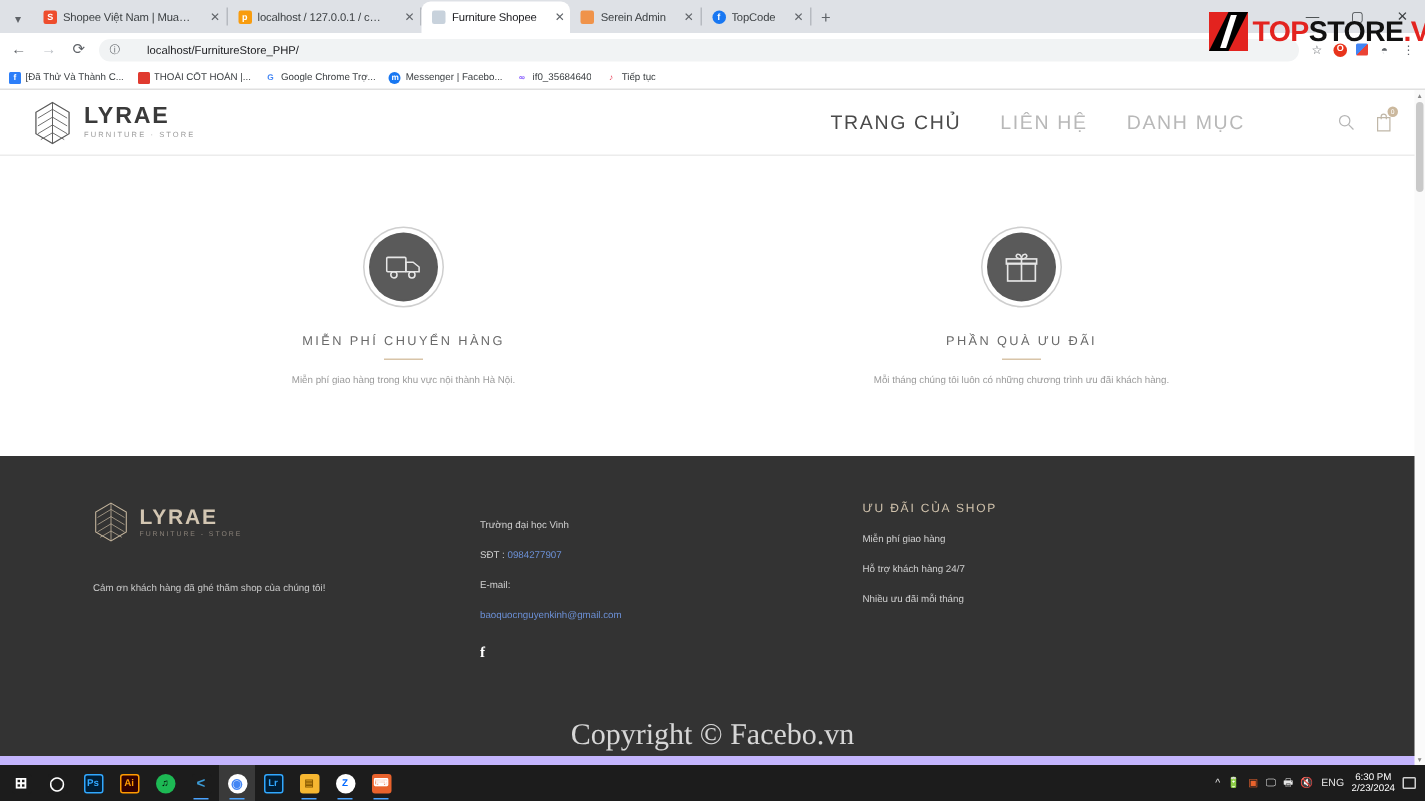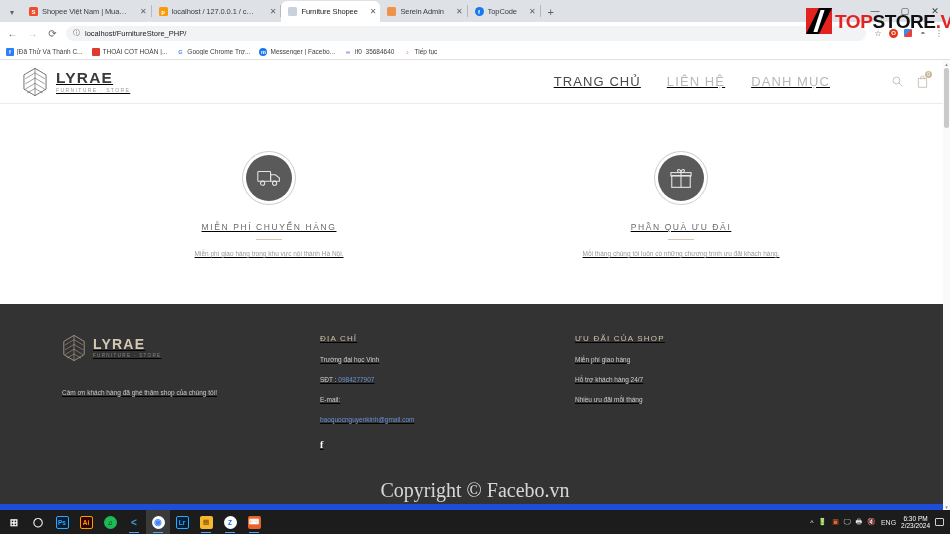--- a/index.html
+++ b/index.html
@@ -49,21 +49,21 @@
 
   
   .toolbar {
     height: 22px; background: #fff; display: flex; align-items: center;
     padding: 0 6px; gap: 7px;
   }
   .navbtn { color: #5f6368; font-size: 10px; width: 13px; text-align:center; flex:none; }
   .navbtn.dim { color: #bdc1c6; }
   .omnibox {
     flex: 1; height: 15px; background: #f1f3f4; border-radius: 8px;
-    display: flex; align-items: center; padding: 0 7px; gap: 5px;
+    display: flex; align-items: center; padding: 0 7px; gap: 18px;
     font-size: 7.5px; color: #202124;
   }
   .omnibox .infoicon { font-size: 7px; color:#5f6368; }
   .tb-icons { display: flex; align-items: center; gap: 6px; flex: none; }
   .tb-icons .ico { font-size: 8px; color:#5f6368; width: 10px; text-align:center; }
   .pf-opera { width:9px;height:9px;border-radius:50%;background:#e8341c;color:#fff;
               font-size:6px;display:flex;align-items:center;justify-content:center;font-weight:bold;}
   .pf-sq { width:8px;height:8px;border-radius:1px;background:linear-gradient(135deg,#4285f4 50%,#ea4335 50%); }
 
   
@@ -71,21 +71,21 @@
     height: 16px; background: #fff; display: flex; align-items: center;
     padding: 0 6px; gap: 9px; font-size: 6.5px; color: #3c4043;
     border-bottom: 1px solid #e0e0e0;
   }
   .bm { display: flex; align-items: center; gap: 3px; white-space: nowrap; }
   .bm .bm-ico { width: 8px; height: 8px; border-radius: 1px; flex: none;
                 display:flex;align-items:center;justify-content:center;font-size:5.5px;color:#fff;font-weight:bold;}
   .bm .bm-label { max-width: 78px; overflow:hidden; text-overflow: ellipsis; }
 
   
-  .viewport { position: absolute; left:0; right:0; top: 60px; bottom: 24px; background:#1d4ed8; overflow:hidden;text-decoration:underline; }
+  .viewport { position: absolute; left:0; right:0; top: 60px; bottom: 24px; background:#c4b5fd; overflow:hidden; }
 
   .site-header {
     height: 44px; background: #fff; display: flex; align-items: center;
     padding: 0 22px; border-bottom: 1px solid #ececec;
   }
   .logo { display: flex; align-items: center; gap: 8px; }
   .logo-mark { width: 26px; height: 30px; flex: none; }
   .logo-text .logo-name { font-size: 15.5px; letter-spacing: 1.2px; color: #3a3a3a; font-weight: bold; line-height: 1; }
   .logo-text .logo-sub { font-size: 5px; letter-spacing: 1.4px; color: #9a9a9a; margin-top: 2px; }
 
@@ -361,21 +361,20 @@
             </svg>
             <div>
               <div class="flogo-name">LYRAE</div>
               <div class="flogo-sub">FURNITURE - STORE</div>
             </div>
           </div>
           <div class="fbrand-text">Cảm ơn khách hàng đã ghé thăm shop của chúng tôi!</div>
         </div>
 
         <div class="fcol-addr">
-          <div class="fheading">ĐỊA CHỈ</div>
           <div class="faddr-line">Trường đại học Vinh</div>
           <div class="faddr-line">
             <span>SĐT : </span><span class="flink">0984277907</span>
           </div>
           <div class="faddr-line">E-mail:</div>
           <div class="faddr-line flink">baoquocnguyenkinh@gmail.com</div>
           <div class="fsocial">f</div>
         </div>
 
         <div class="fcol-offers">

